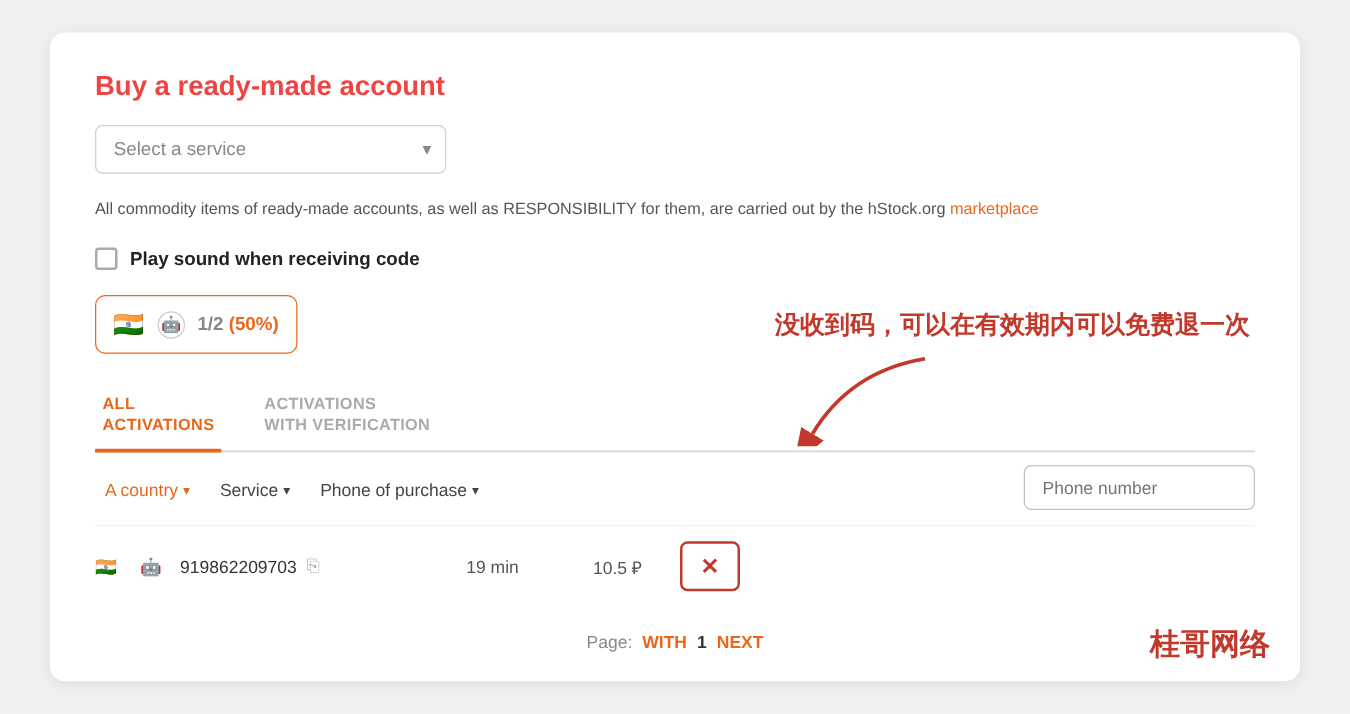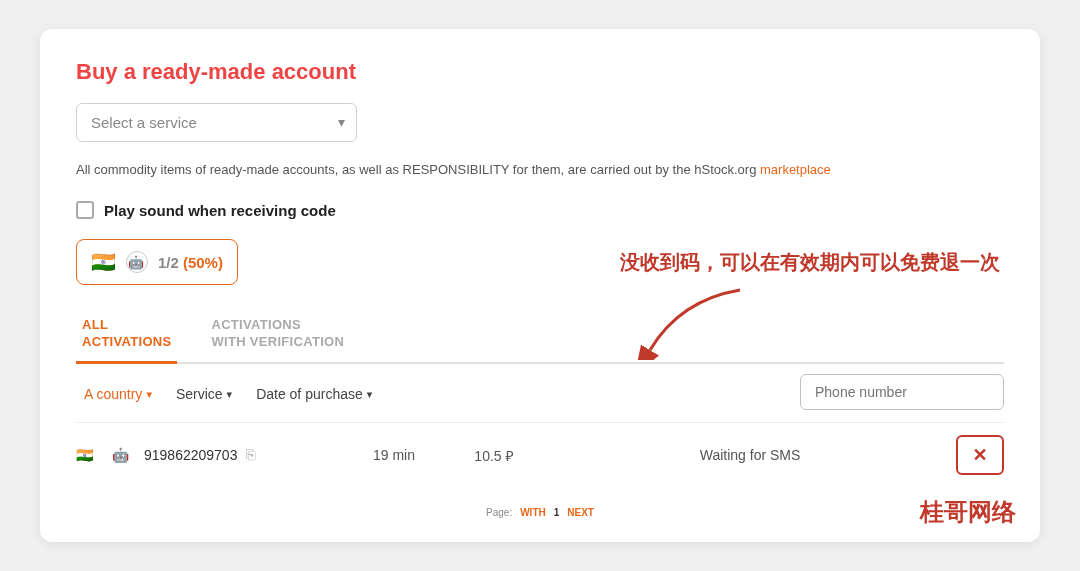--- a/index.html
+++ b/index.html
@@ -202,21 +202,21 @@
     }
     .phone-search-box {
       position: absolute;
       right: 0;
       top: -8px;
       border: 1.5px solid #c0c0c0;
       border-radius: 6px;
       padding: 9px 14px;
       font-size: 14px;
       color: #999;
-      width: 204px;
+      width: 185px;
       outline: none;
       background: #fff;
     }
     .table-row {
       display: flex;
       align-items: center;
       gap: 0;
       padding: 12px 0;
       border-top: 1px solid #f0f0f0;
     }
@@ -277,21 +277,21 @@
       width: 44px;
       height: 40px;
       cursor: pointer;
     }
     .pagination-row {
       display: flex;
       align-items: center;
       justify-content: center;
       gap: 8px;
       margin-top: 20px;
-      font-size: 10px;
+      font-size: 14px;
       color: #555;
     }
     .pagination-row .page-label {
       color: #888;
     }
     .pagination-row .page-link {
       color: #e8671a;
       cursor: pointer;
       font-weight: 600;
       text-decoration: none;
@@ -378,38 +378,37 @@
       <span>A country</span>
       <span class="chevron">▾</span>
     </button>
     <span class="filter-separator"> </span>
     <button class="filter-btn filter-btn-dark">
       <span>Service</span>
       <span class="chevron">▾</span>
     </button>
     <span class="filter-separator"> </span>
     <button class="filter-btn filter-btn-dark">
-      <span>Date of purchase</span>
+      <span>Phone of purchase</span>
       <span class="chevron">▾</span>
     </button>
     <input class="phone-search-box" type="text" placeholder="Phone number" style="">
   </div>
 
   <div class="table-row">
     <div class="table-cell flag-cell">
       <span>🇮🇳</span>
     </div>
     <div class="table-cell icon-cell">🤖</div>
     <div class="table-cell phone-cell">
       <span>919862209703</span>
       <span class="copy-icon">⎘</span>
     </div>
     <div class="table-cell time-cell">19 min</div>
     <div class="table-cell price-cell">10.5 ₽</div>
-    <div class="table-cell status-cell">Waiting for SMS</div>
     <button class="cancel-btn">✕</button>
   </div>
 
   
   <div class="annotation-overlay">
     <div class="annotation-text">没收到码，可以在有效期内可以免费退一次</div>
     <svg class="arrow-svg" width="160" height="80" viewBox="0 0 160 80">
       <defs>
         <marker id="arrowhead" markerWidth="10" markerHeight="7" refX="0" refY="3.5" orient="auto">
           <polygon points="0 0, 10 3.5, 0 7" fill="#c0392b"></polygon>

